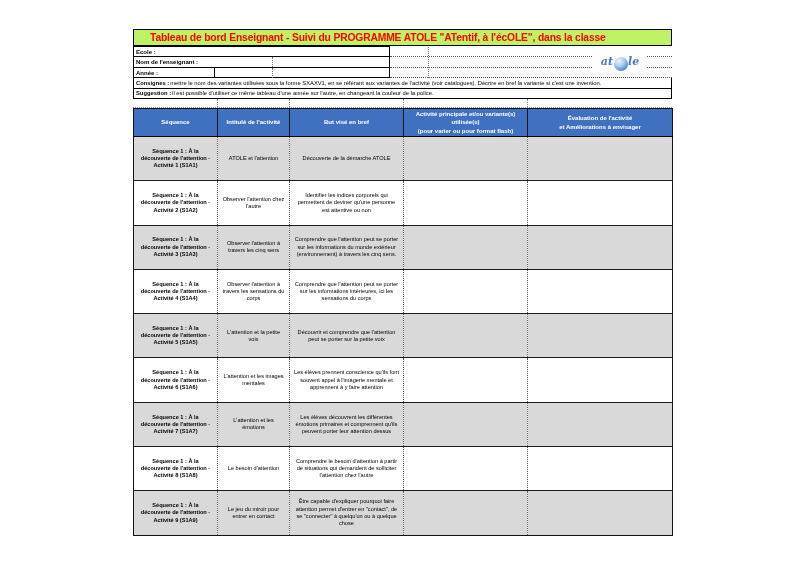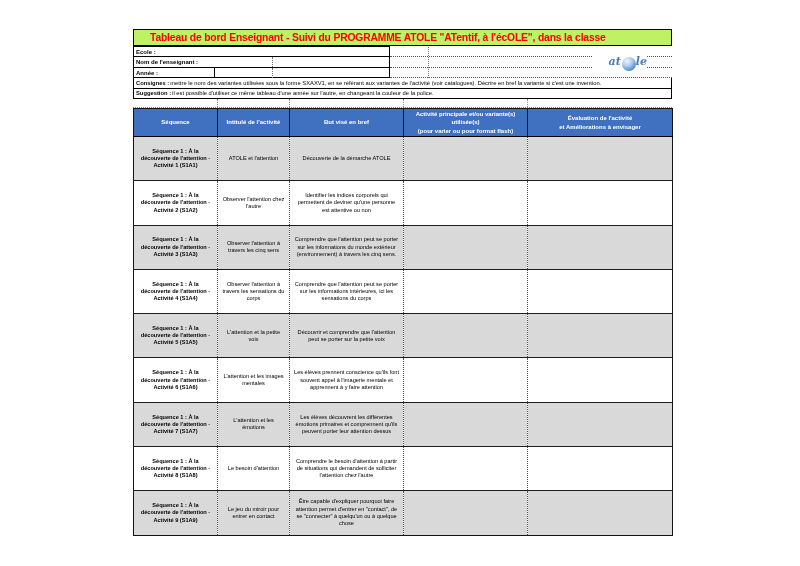--- a/index.html
+++ b/index.html
@@ -36,21 +36,21 @@
   .annee-box { position:absolute; left:80px; top:0; bottom:0; border-left:1.1px solid #000; width:57px; }
 
   .info-right { position:absolute; left:257px; top:0; width:282px; height:32px; }
   .dotrow { box-sizing:border-box; height:11px; border-bottom:1px dotted #555; }
   .dotrow.mid { height:11px; }
   .dotrow.last { height:10px; }
   .dotv2 { position:absolute; left:38px; top:1px; bottom:0; border-left:1px dotted #777; }
 
   .logo {
     position:absolute; right:25px; top:1px; width:54px; height:28px;
-    background:#fff; z-index:2; display:flex; align-items:center; justify-content:flex-end;
+    background:#fff; z-index:2; display:flex; align-items:center; justify-content:center;
   }
   .logo .lt {
     font-family:"DejaVu Serif", serif; font-style:italic; font-weight:bold;
     font-size:11px; color:#4a7bbf;
   }
   .logo .sphere {
     width:14px; height:14px; border-radius:50%; margin:6px 0 0 1px;
     background:radial-gradient(circle at 36% 28%, #eef5fc 0%, #aecdee 38%, #5b93cc 70%, #2f649e 100%);
   }
 

